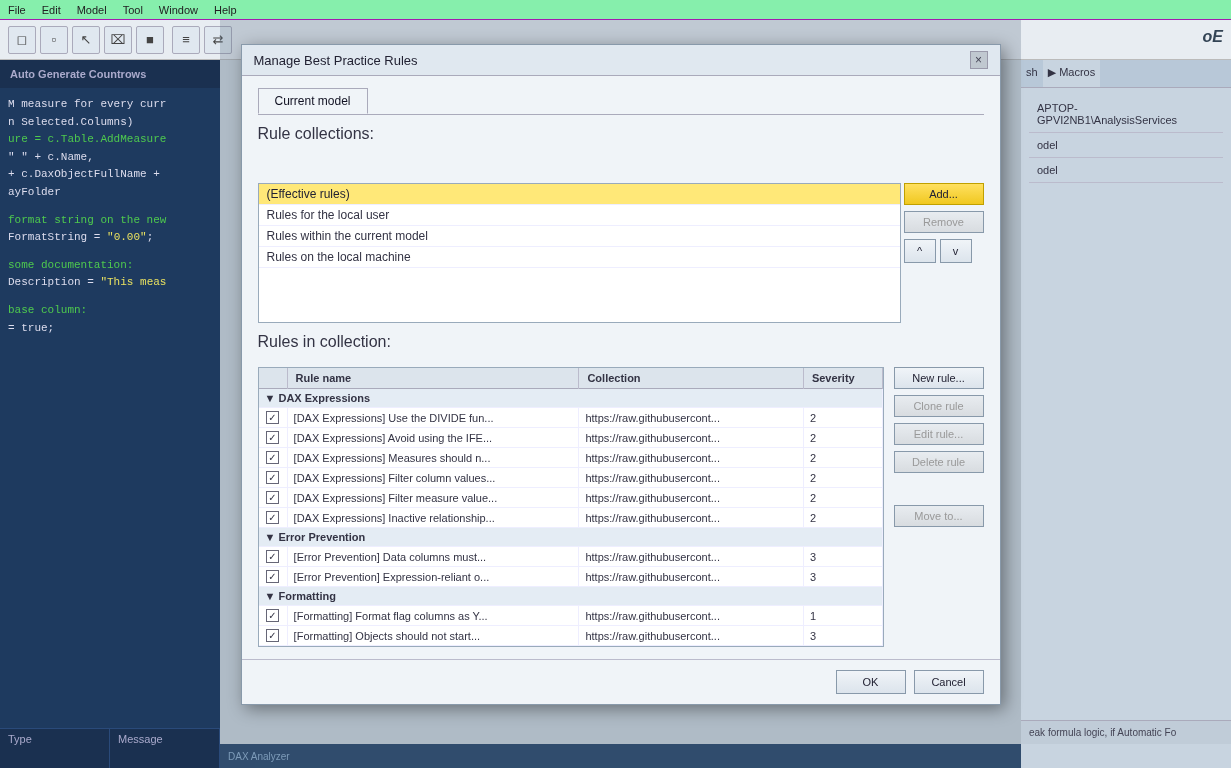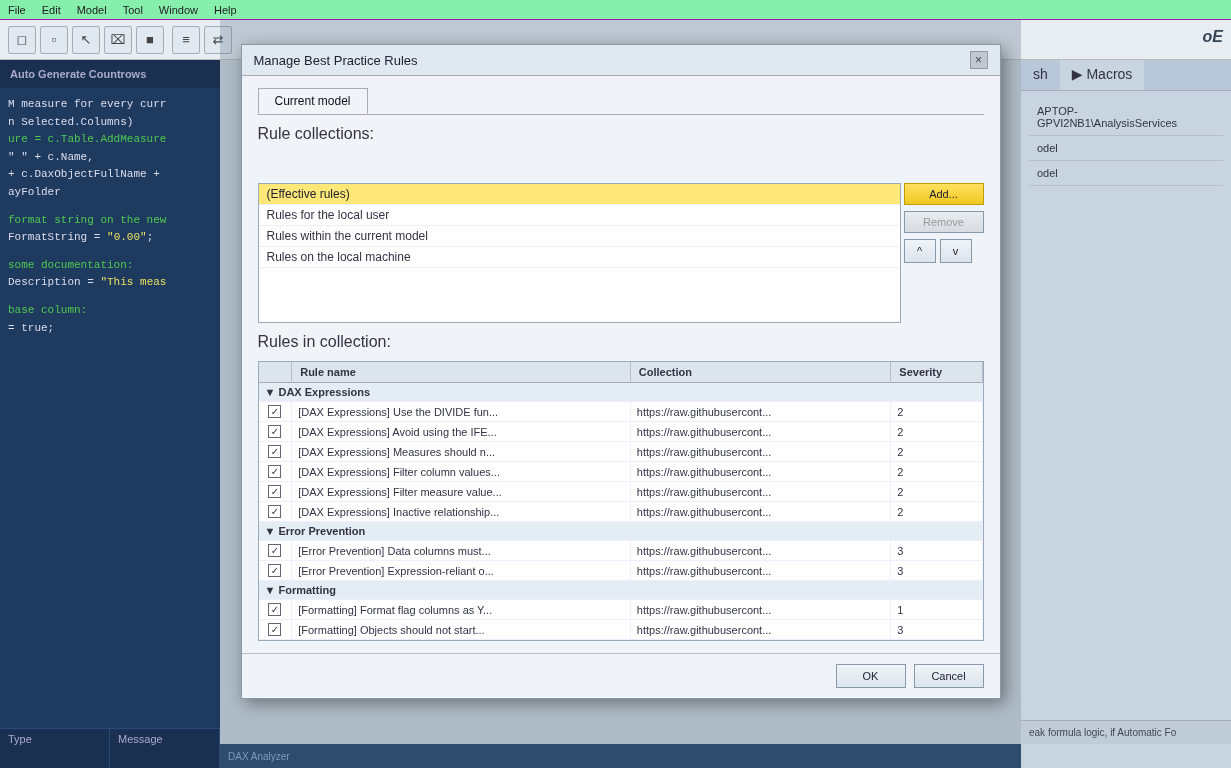--- a/index.html
+++ b/index.html
@@ -105,22 +105,22 @@
       background: #c8d4e0;
     }
 
     .right-tabs {
       display: flex;
       background: #b8c8d8;
       border-bottom: 1px solid #aab;
     }
 
     .right-tab {
-      padding: 6px 12px;
-      font-size: 14px;
+      padding: 6px 5px;
+      font-size: 11px;
       cursor: pointer;
       color: #334;
     }
 
     .right-tab.active {
       background: #c8d4e0;
       border-bottom: 2px solid #c8d4e0;
     }
 
     
@@ -348,21 +348,21 @@
       align-items: center;
       justify-content: center;
       font-size: 10px;
       color: #334;
     }
 
     
     .rules-section {
       display: flex;
       flex-direction: column;
-      gap: 6px;
+      gap: 12px;
     }
 
     .rules-row {
       display: flex;
       gap: 10px;
       align-items: flex-start;
     }
 
     .rules-buttons {
       display: flex;
@@ -605,20 +605,28 @@
                     <td class="checkbox-cell"><div class="checkbox-checked">✓</div></td>
                     <td>[Formatting] Objects should not start...</td>
                     <td>https://raw.githubusercont...</td>
                     <td>3</td>
                   </tr>
                 </tbody>
               </table>
             </div>
           </div>
 
+          <div class="rules-buttons">
+            <button class="btn">New rule...</button>
+            <button class="btn btn-disabled">Clone rule</button>
+            <button class="btn btn-disabled">Edit rule...</button>
+            <button class="btn btn-disabled">Delete rule</button>
+            <div style="height:20px"></div>
+            <button class="btn btn-disabled">Move to...</button>
+          </div>
         </div>
       </div>
 
     </div>
 
     <div class="dialog-footer">
       <button class="btn btn-ok">OK</button>
       <button class="btn btn-cancel">Cancel</button>
     </div>
 

